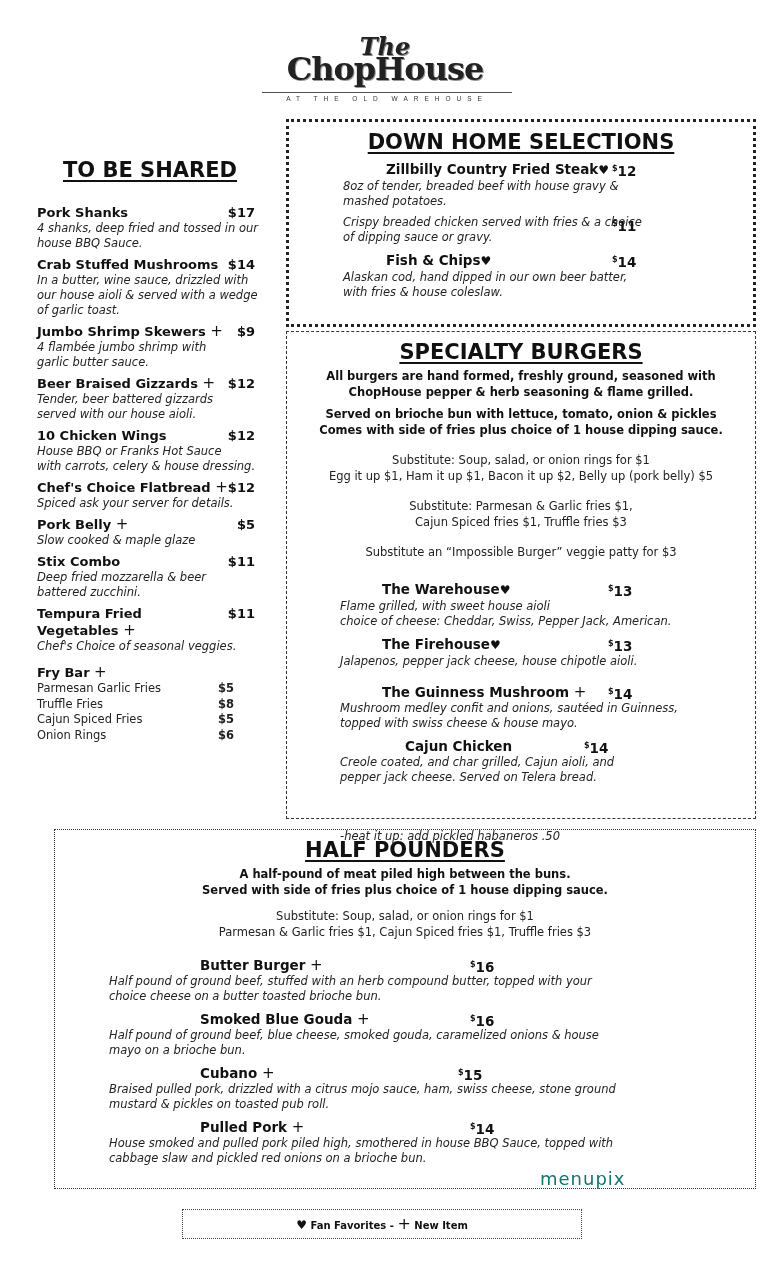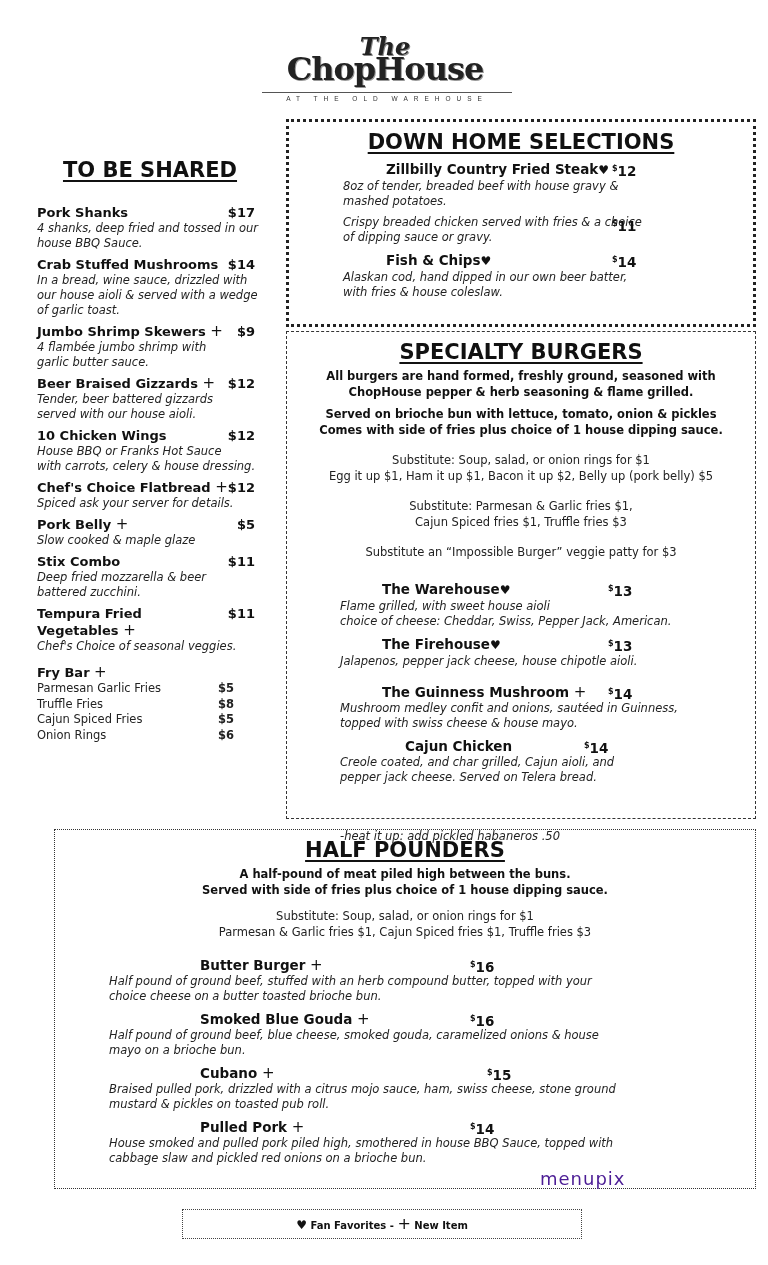--- a/index.html
+++ b/index.html
@@ -41,21 +41,21 @@
   .mitem { position: relative; }
   .mname { font-weight: bold; font-size: 13.5px; color: #111; line-height: 18px; }
   .mprice { position: absolute; top: 0; font-weight: bold; font-size: 13.5px; line-height: 18px; }
   .mprice sup { font-size: 8px; vertical-align: 5px; }
   .mdesc { font-style: italic; font-size: 11.5px; color: #222; line-height: 15px; }
   .heart { font-size: 12px; }
 
   .center-bold { text-align: center; font-weight: bold; font-size: 11.5px; line-height: 16px; color: #111; }
   .center-reg { text-align: center; font-size: 11.5px; line-height: 16px; color: #222; }
 
-  .watermark { left: 540px; top: 1168px; font-family: "DejaVu Sans", sans-serif; font-size: 18px; color: #4c1d95; letter-spacing: 1px; }
+  .watermark { left: 540px; top: 1168px; font-family: "DejaVu Sans", sans-serif; font-size: 18px; color: #0f766e; letter-spacing: 1px; }
 </style>
 </head>
 <body>
 
 <div class="abs logo">
   <div class="logo-the">The</div>
   <div class="logo-main">ChopHouse</div>
   <div class="logo-sub">AT THE OLD WAREHOUSE</div>
 </div>
 
@@ -68,21 +68,21 @@
           <span>$17</span>
         </div>
         <div class="ldesc">4 shanks, deep fried and tossed in our</div>
         <div class="ldesc">house BBQ Sauce.</div>
       </div>
       <div class="litem">
         <div class="lrow">
           <span><span>Crab Stuffed Mushrooms</span></span>
           <span>$14</span>
         </div>
-        <div class="ldesc">In a bread, wine sauce, drizzled with</div>
+        <div class="ldesc">In a butter, wine sauce, drizzled with</div>
         <div class="ldesc">our house aioli &amp; served with a wedge</div>
         <div class="ldesc">of garlic toast.</div>
       </div>
       <div class="litem">
         <div class="lrow">
           <span><span>Jumbo Shrimp Skewers</span> <span class="plus">+</span></span>
           <span>$9</span>
         </div>
         <div class="ldesc">4 flambée jumbo shrimp with</div>
         <div class="ldesc">garlic butter sauce.</div>
@@ -249,21 +249,21 @@
         <div class="mdesc" style="padding-left: 54px;">choice cheese on a butter toasted brioche bun.</div>
       </div>
       <div class="mitem" style="margin-bottom: 6px;">
         <div class="mname" style="padding-left: 145px;"><span>Smoked Blue Gouda</span> <span class="plus">+</span></div>
         <div class="mprice" style="left: 415px;"><sup>$</sup><span>16</span></div>
         <div class="mdesc" style="padding-left: 54px;">Half pound of ground beef, blue cheese, smoked gouda, caramelized onions &amp; house</div>
         <div class="mdesc" style="padding-left: 54px;">mayo on a brioche bun.</div>
       </div>
       <div class="mitem" style="margin-bottom: 6px;">
         <div class="mname" style="padding-left: 145px;"><span>Cubano</span> <span class="plus">+</span></div>
-        <div class="mprice" style="left: 432px;"><sup>$</sup><span>15</span></div>
+        <div class="mprice" style="left: 403px;"><sup>$</sup><span>15</span></div>
         <div class="mdesc" style="padding-left: 54px;">Braised pulled pork, drizzled with a citrus mojo sauce, ham, swiss cheese, stone ground</div>
         <div class="mdesc" style="padding-left: 54px;">mustard &amp; pickles on toasted pub roll.</div>
       </div>
       <div class="mitem" style="margin-bottom: 6px;">
         <div class="mname" style="padding-left: 145px;"><span>Pulled Pork</span> <span class="plus">+</span></div>
         <div class="mprice" style="left: 415px;"><sup>$</sup><span>14</span></div>
         <div class="mdesc" style="padding-left: 54px;">House smoked and pulled pork piled high, smothered in house BBQ Sauce, topped with</div>
         <div class="mdesc" style="padding-left: 54px;">cabbage slaw and pickled red onions on a brioche bun.</div>
       </div>
     </div>

